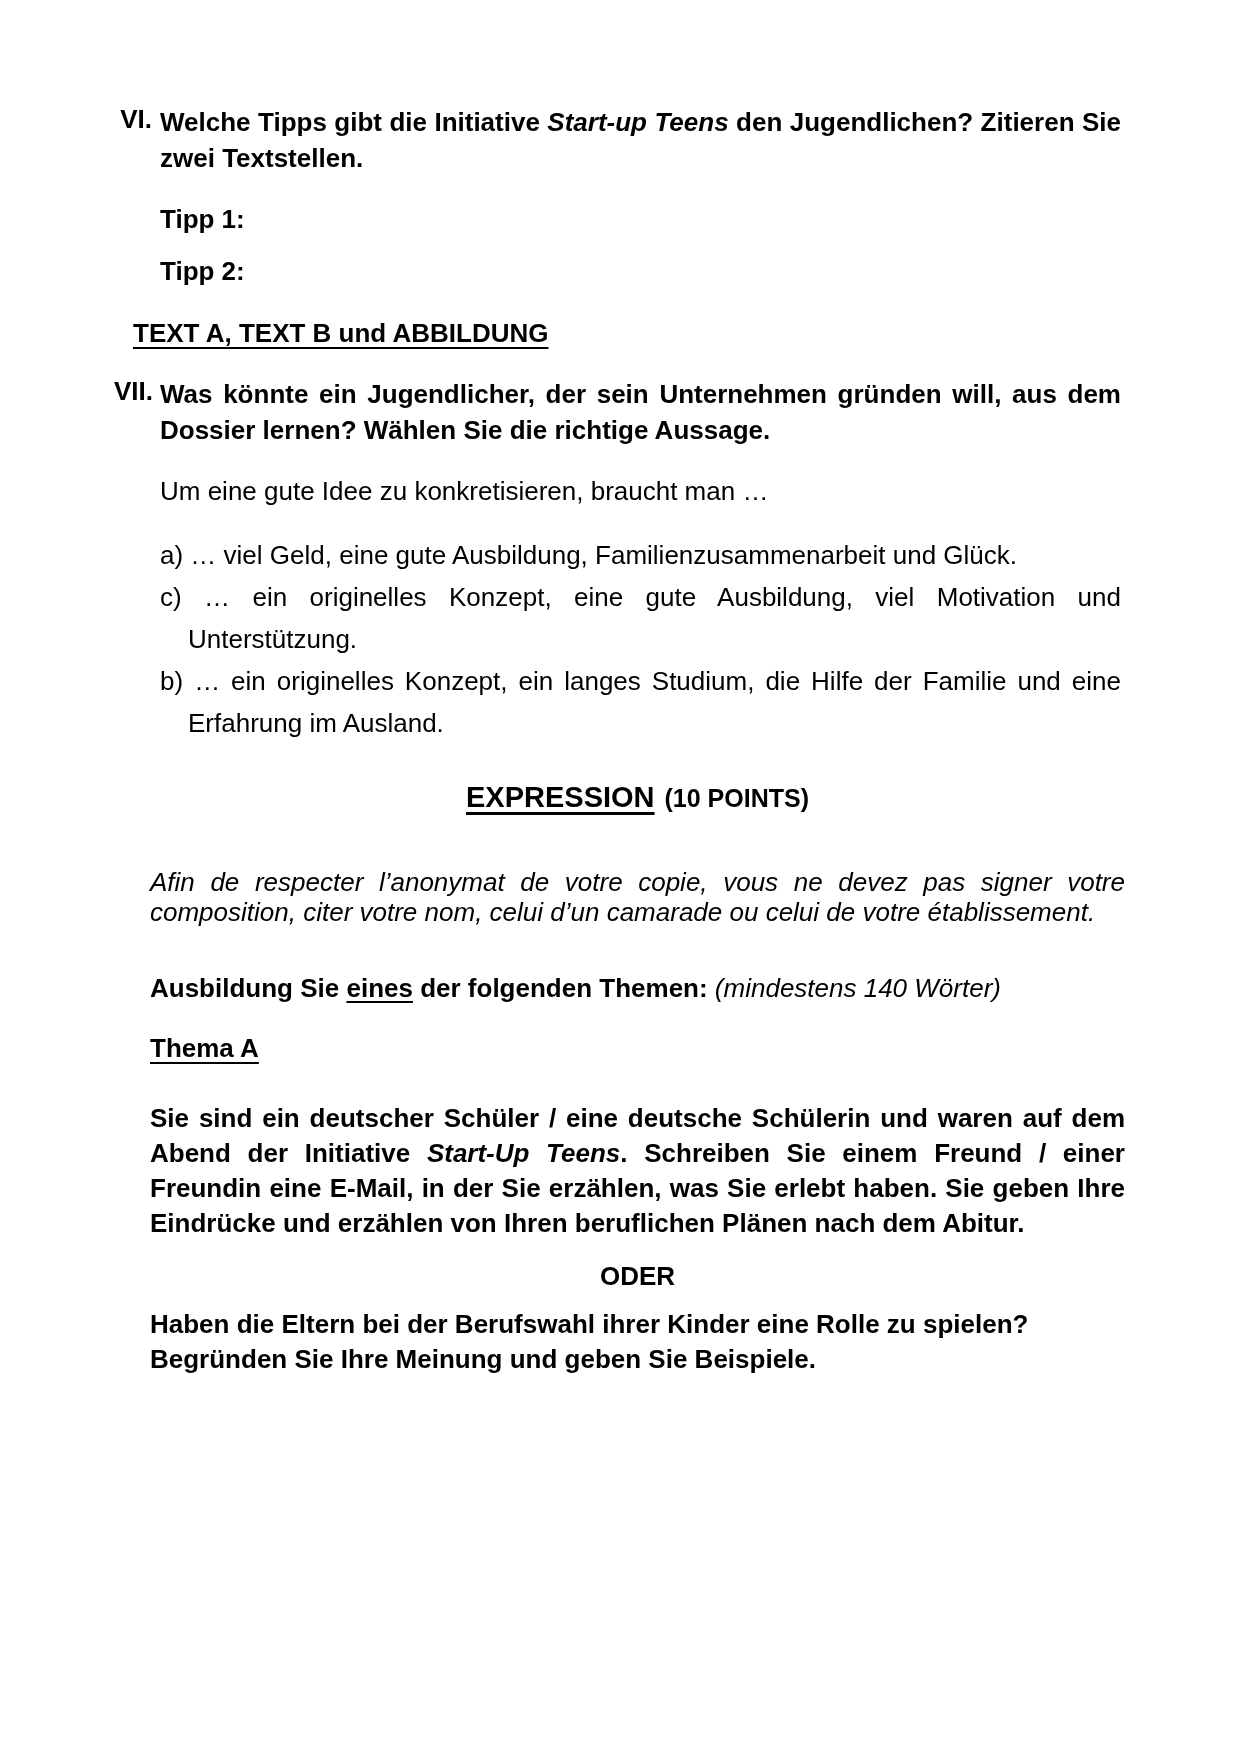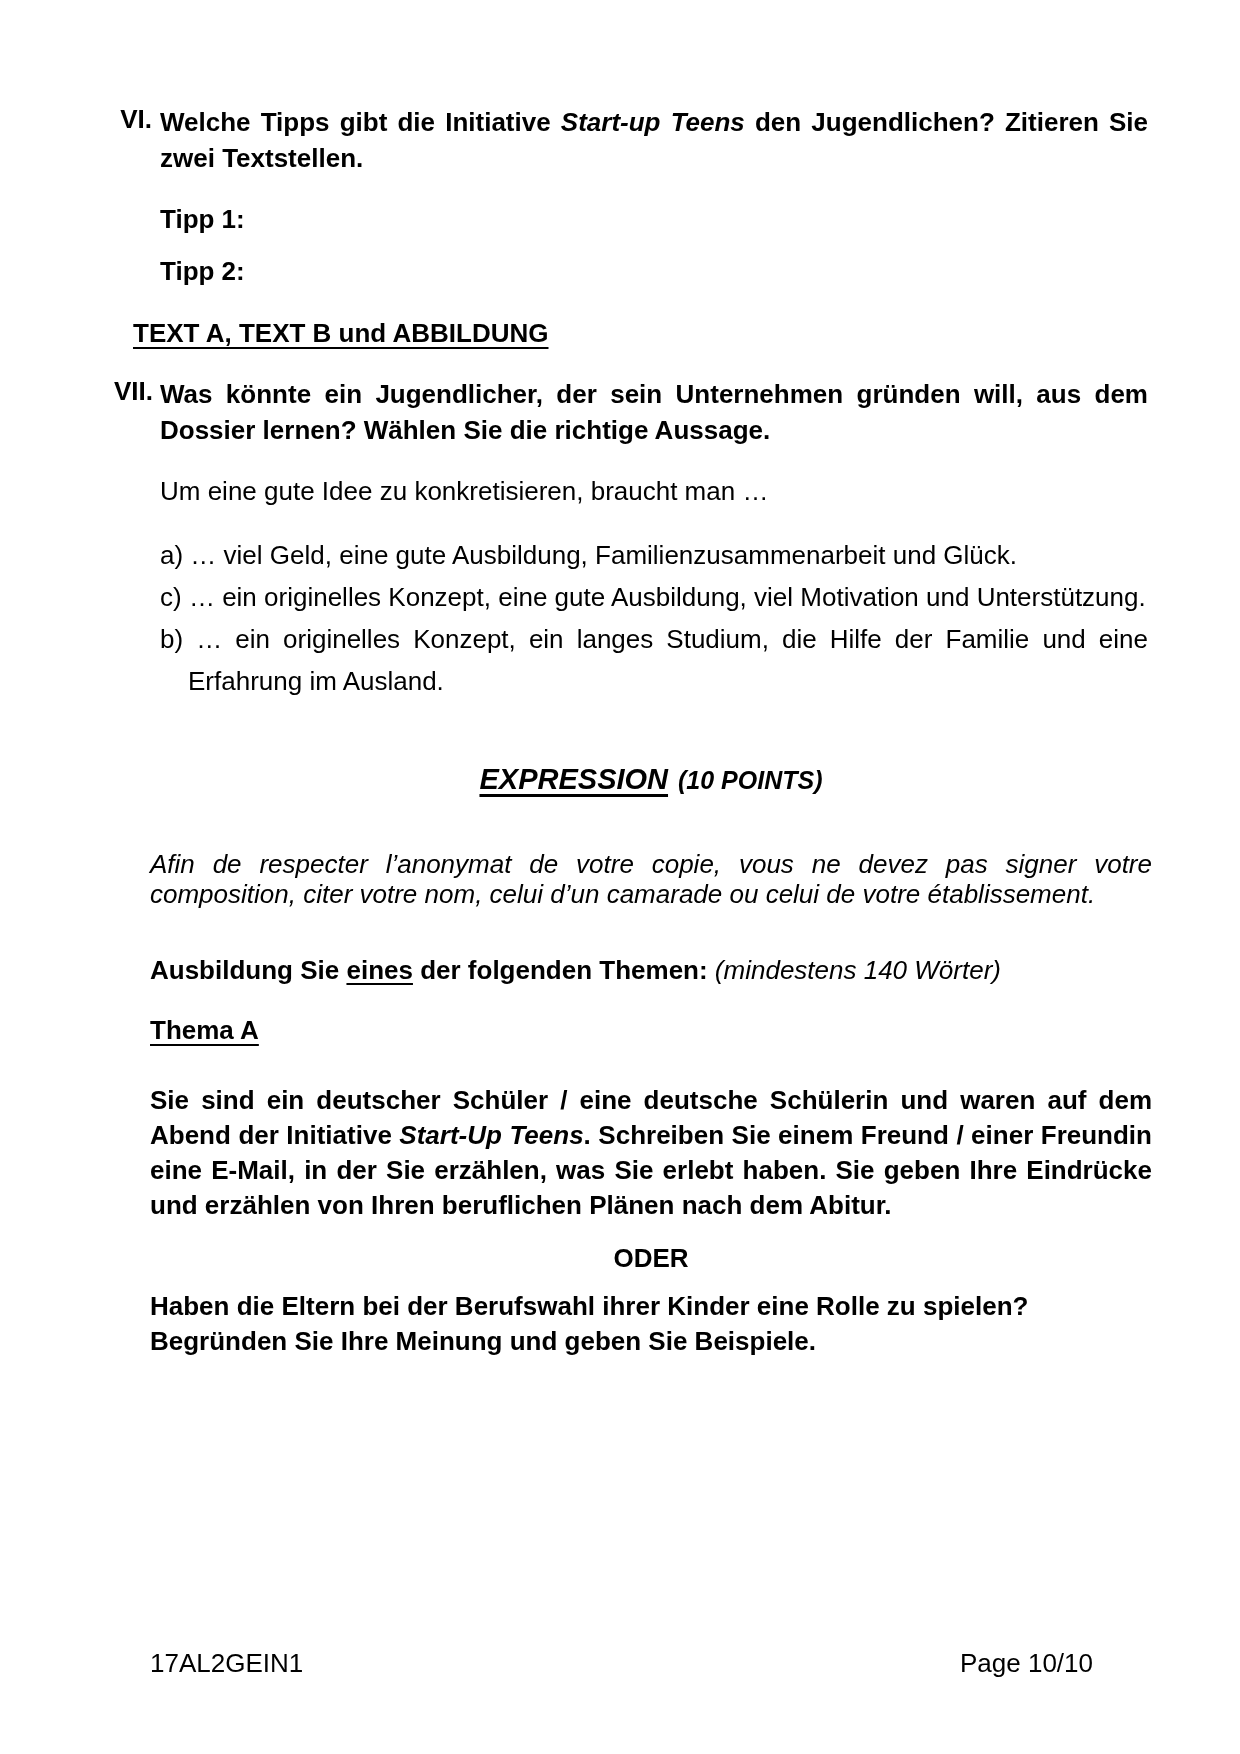--- a/index.html
+++ b/index.html
@@ -9,21 +9,21 @@
   }
   .page {
     position: relative;
     width: 1240px;
     height: 1754px;
     background: #ffffff;
     color: #000000;
     font-family: "Liberation Sans", sans-serif;
     font-size: 26px;
     box-sizing: border-box;
-    padding: 104px 92px 0 160px;
+    padding: 104px 119px 0 160px;
     overflow: hidden;
   }
   p, h2, h3, h4 { margin: 0; padding: 0; font-size: 26px; font-weight: normal; }
 
   .bold { font-weight: bold; }
   .italic { font-style: italic; }
   .underline { text-decoration: underline; text-decoration-thickness: 2px; text-underline-offset: 4px; }
 
   
   .numbered { position: relative; }
@@ -59,25 +59,24 @@
     line-height: 42px;
     text-align: justify;
     padding-left: 28px;
     text-indent: -28px;
   }
 
   
   .expression { margin-left: -10px; margin-right: -4px; }
 
   .expr-heading {
-    margin-top: 58px;
+    margin-top: 34px;
     text-align: center;
     font-weight: bold;
     line-height: 38px;
-    font-style: italic;
   }
   .expr-title {
     font-size: 29px;
     text-decoration: underline;
     text-decoration-thickness: 3px;
     text-underline-offset: 5px;
   }
   .expr-points { font-size: 25px; margin-left: 10px; }
 
   .notice {
@@ -152,18 +151,14 @@
     <p class="instruction"><span class="bold">Ausbildung Sie </span><span class="bold underline">eines</span><span class="bold"> der folgenden Themen:</span><span class="italic"> (mindestens 140 Wörter)</span></p>
 
     <h4 class="thema-title thema-a-title">Thema A</h4>
     <p class="thema-a-text"><span>Sie sind ein deutscher Schüler / eine deutsche Schülerin und waren auf dem Abend der Initiative </span><span class="italic">Start-Up Teens</span><span>. Schreiben Sie einem Freund / einer Freundin eine E-Mail, in der Sie erzählen, was Sie erlebt haben. Sie geben Ihre Eindrücke und erzählen von Ihren beruflichen Plänen nach dem Abitur.</span></p>
 
     <p class="oder">ODER</p>
 
     <p class="thema-b-text">Haben die Eltern bei der Berufswahl ihrer Kinder eine Rolle zu spielen? Begründen Sie Ihre Meinung und geben Sie Beispiele.</p>
   </section>
 
-  <div class="footer">
-    <span>17AL2GEIN1</span>
-    <span>Page 10/10</span>
-  </div>
 
 </div>
 
 </body></html>

